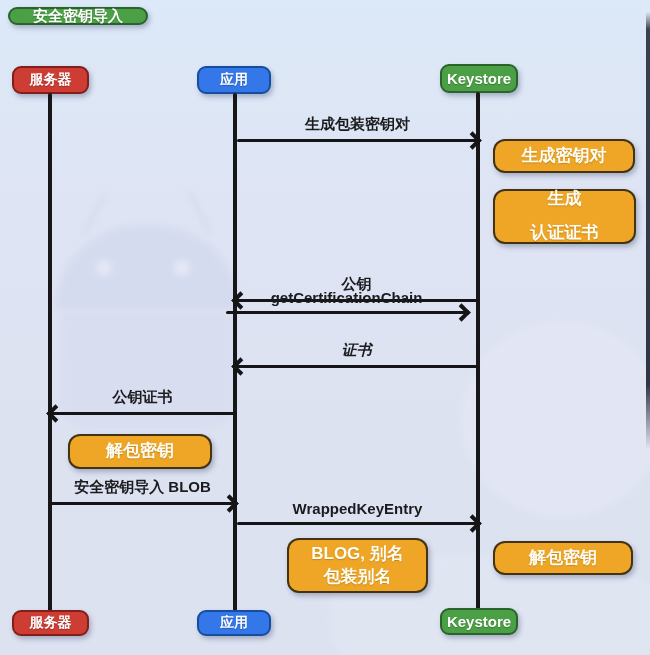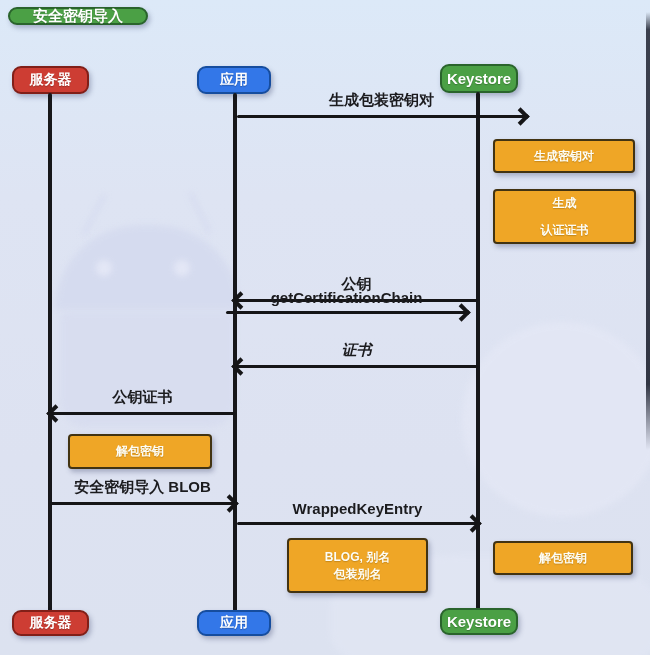--- a/index.html
+++ b/index.html
@@ -35,22 +35,22 @@
   .msg .lbl{position:absolute;left:0;right:0;bottom:8px;text-align:center;
     color:#1b1b1e;font-weight:bold;font-size:15px;white-space:nowrap;}
   .msg .shaft{position:absolute;left:0;right:0;bottom:0;height:3.5px;background:#151517;border-radius:2px;}
   .head{position:absolute;width:13px;height:13px;box-sizing:border-box;
     border:0 solid #151517;}
   .head.right{border-top-width:4px;border-right-width:4px;transform:rotate(45deg);right:-1px;top:-5px;}
   .head.left{border-top-width:4px;border-left-width:4px;transform:rotate(-45deg);left:-1px;top:-5px;}
   
   .note{
     position:absolute;display:flex;flex-direction:column;align-items:center;justify-content:center;
-    background:#efa626;border:2.5px solid rgba(35,30,15,.85);border-radius:4px;
-    color:#fdfdf6;font-weight:bold;font-size:12px;line-height:1.35;text-align:center;
+    background:#efa626;border:2.5px solid rgba(35,30,15,.85);border-radius:12px;
+    color:#fdfdf6;font-weight:bold;font-size:17px;line-height:1.35;text-align:center;
     box-shadow:2px 3px 5px rgba(60,70,110,.35);
     text-shadow:0 1px 1px rgba(120,80,0,.35);
     box-sizing:border-box;
   }
 </style>
 </head>
 <body>
 
 <div id="stage">
 
@@ -75,21 +75,21 @@
     <span>应用</span>
   </div>
   <div class="pill" style="left:440px;top:64px;width:78px;height:29px;background:#4ba045;border-color:#2a642c;font-size:15px;">
     <span>Keystore</span>
   </div>
 
   <div class="lifeline" style="left:48px;top:93px;height:519px;"></div>
   <div class="lifeline" style="left:233px;top:93px;height:519px;"></div>
   <div class="lifeline" style="left:476px;top:92px;height:518px;"></div>
 
-  <div class="msg" style="left:237px;top:88px;width:241px;padding-left:48px;">
+  <div class="msg" style="left:237px;top:112px;width:241px;">
     <div class="lbl">生成包装密钥对</div>
     <div class="shaft">
         <div class="head right"></div>
       </div>
   </div>
 
   <div class="msg" style="left:235px;top:244px;width:243px;margin-top:28px;">
     <div class="lbl">公钥</div>
     <div class="shaft">
         <div class="head left"></div>

